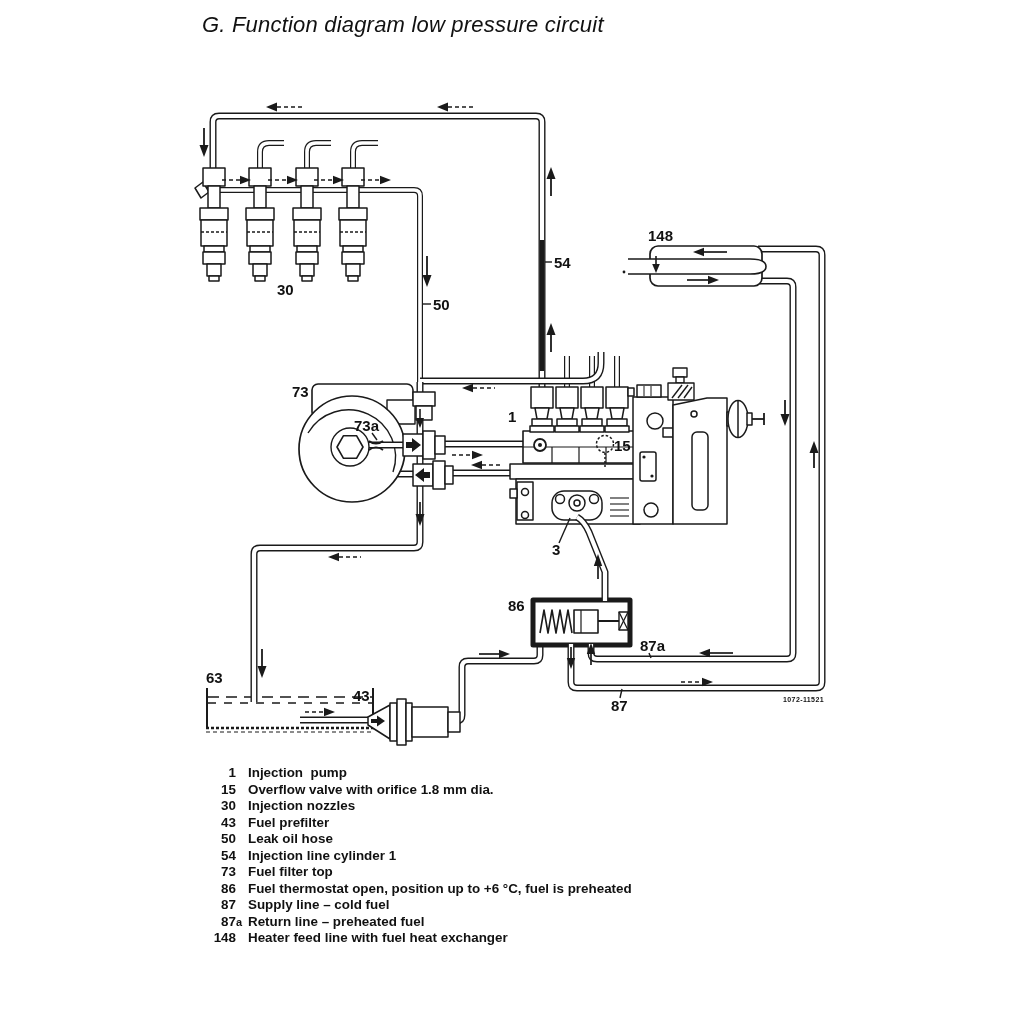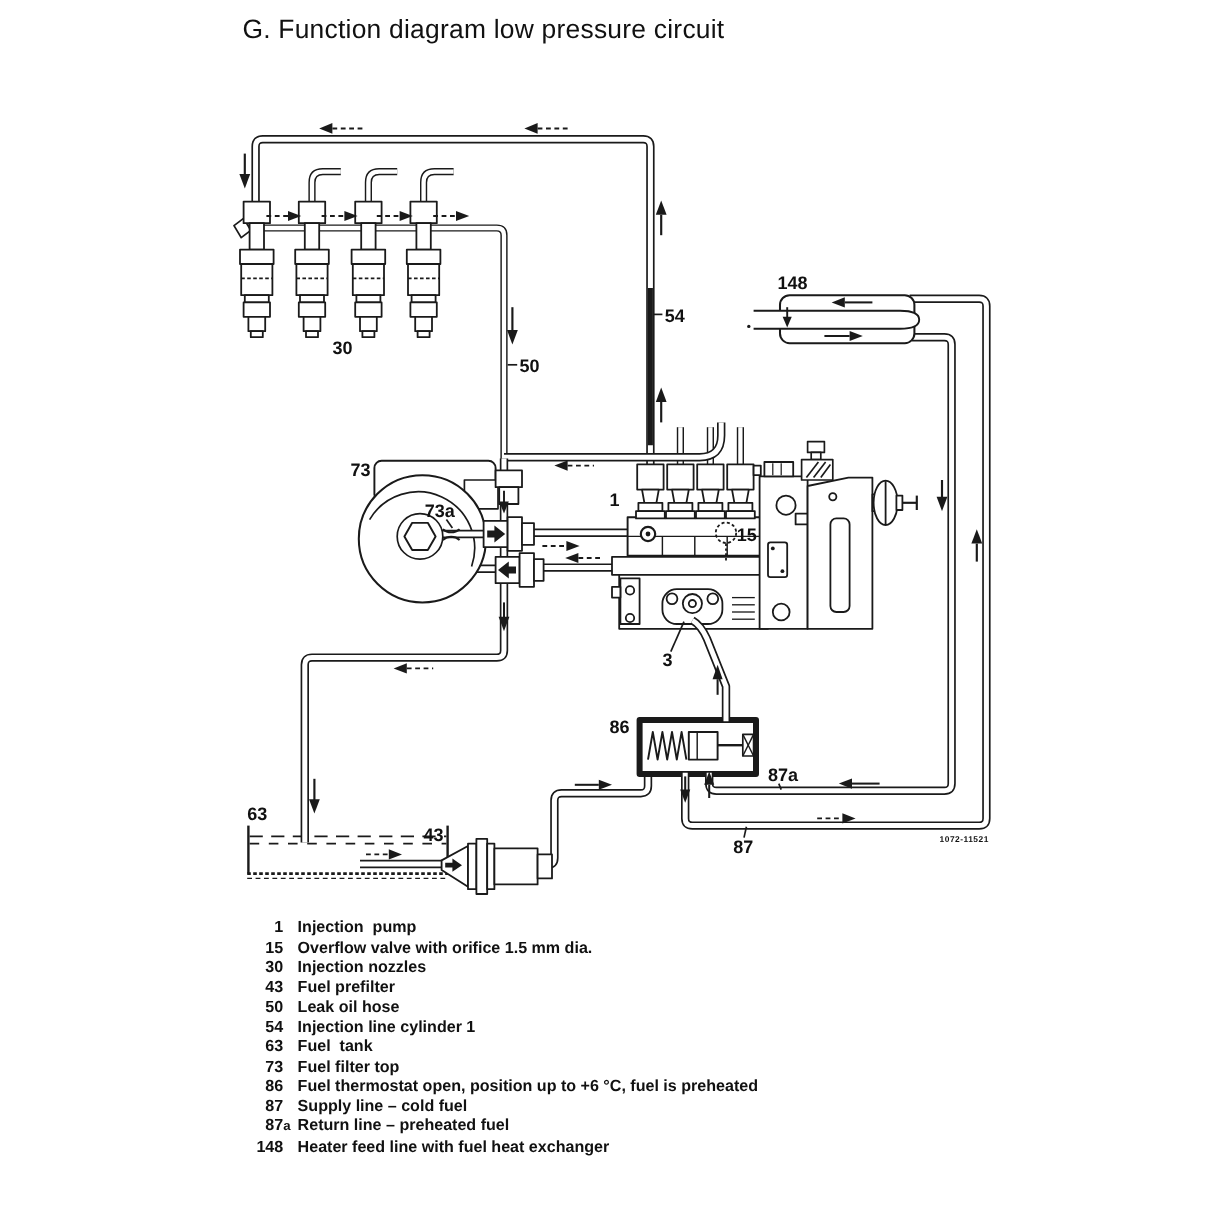--- a/index.html
+++ b/index.html
@@ -1,19 +1,19 @@
 <!DOCTYPE html>
 <html><head>
 <meta charset="utf-8">
 <style>
   html,body{margin:0;padding:0;background:#fff;}
   .stage{position:relative;width:1024px;height:1024px;background:#ffffff;overflow:hidden;
          font-family:"Liberation Sans",sans-serif;color:#1a1a1a;}
   .title{position:absolute;left:202px;top:12px;font-size:22px;font-weight:400;
-         letter-spacing:.2px;color:#111;}
+         letter-spacing:.2px;color:#111;font-style:italic;}
   svg{position:absolute;left:0;top:0;}
   svg text{font-family:"Liberation Sans",sans-serif;font-weight:bold;fill:#111;}
   .dlabel{font-size:15px;}
   .figno{font-size:7px;letter-spacing:.4px;}
   .legend{position:absolute;left:200px;top:765px;width:660px;font-size:13.4px;
           font-weight:bold;line-height:16.55px;color:#111;}
   .lrow{white-space:pre;}
   .lnum{display:inline-block;width:36px;text-align:right;}
   .lsuf{display:inline-block;width:10px;font-size:11px;}
   .ltxt{margin-left:2px;text-align:center;}
@@ -453,26 +453,25 @@
       <text class="dlabel" x="640" y="651">87a</text>
       <text class="dlabel" x="611" y="711">87</text>
       <text class="dlabel" x="206" y="683">63</text>
       <text class="dlabel" x="353" y="701">43</text>
       <text class="figno" x="783" y="702">1072-11521</text>
     </g>
   </svg>
 
   <div class="legend">
     <div class="lrow"><span class="lnum">1</span><span class="lsuf"></span><span class="ltxt">Injection  pump</span></div>
-    <div class="lrow"><span class="lnum">15</span><span class="lsuf"></span><span class="ltxt">Overflow valve with orifice 1.5 mm dia.</span></div>
+    <div class="lrow"><span class="lnum">15</span><span class="lsuf"></span><span class="ltxt">Overflow valve with orifice 1.8 mm dia.</span></div>
     <div class="lrow"><span class="lnum">30</span><span class="lsuf"></span><span class="ltxt">Injection nozzles</span></div>
     <div class="lrow"><span class="lnum">43</span><span class="lsuf"></span><span class="ltxt">Fuel prefilter</span></div>
     <div class="lrow"><span class="lnum">50</span><span class="lsuf"></span><span class="ltxt">Leak oil hose</span></div>
     <div class="lrow"><span class="lnum">54</span><span class="lsuf"></span><span class="ltxt">Injection line cylinder 1</span></div>
-    <div class="lrow"><span class="lnum">63</span><span class="lsuf"></span><span class="ltxt">Fuel  tank</span></div>
     <div class="lrow"><span class="lnum">73</span><span class="lsuf"></span><span class="ltxt">Fuel filter top</span></div>
     <div class="lrow"><span class="lnum">86</span><span class="lsuf"></span><span class="ltxt">Fuel thermostat open, position up to +6 °C, fuel is preheated</span></div>
     <div class="lrow"><span class="lnum">87</span><span class="lsuf"></span><span class="ltxt">Supply line – cold fuel</span></div>
     <div class="lrow"><span class="lnum">87</span><span class="lsuf">a</span><span class="ltxt">Return line – preheated fuel</span></div>
     <div class="lrow"><span class="lnum">148</span><span class="lsuf"></span><span class="ltxt">Heater feed line with fuel heat exchanger</span></div>
   </div>
 
 </div>
 
 </body></html>

